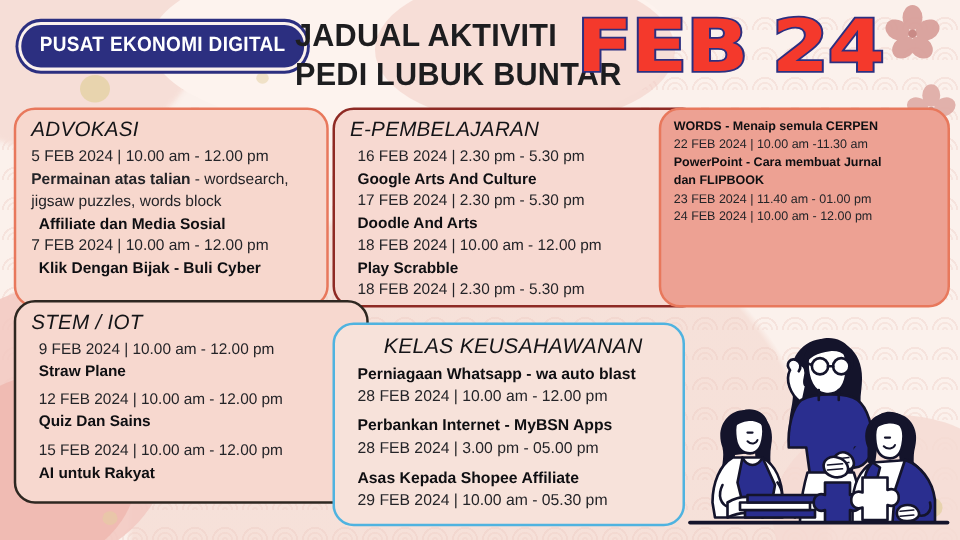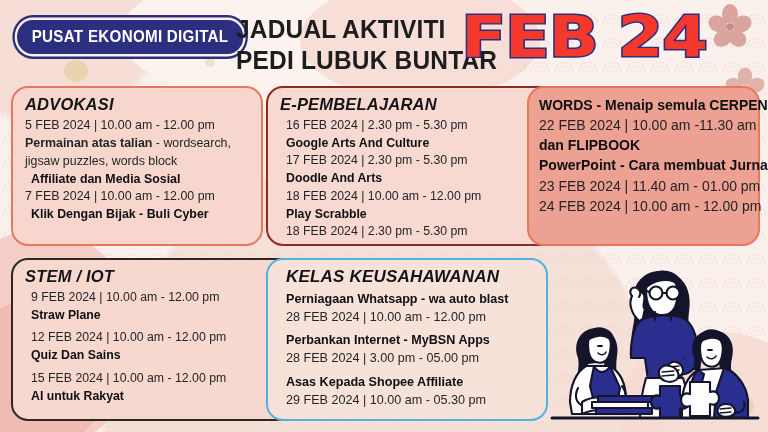--- a/index.html
+++ b/index.html
@@ -89,36 +89,36 @@
   
   .card{
     position:absolute;
     border-radius:17px;
     background:#f6d8cf;
     padding:7px 10px 6px 12px;
   }
   .card h2{
     font-size:16.5px;
     font-style:italic;
-    font-weight:bold;
+    font-weight:normal;
     color:#141417;
     letter-spacing:.2px;
     margin-bottom:3px;
   }
   .ln{ font-size:12.3px; color:#242428; line-height:1.44; white-space:nowrap; }
   .ln.b{ font-weight:bold; color:#0f0f12; }
   .ln.wrapok{ white-space:normal; }
 
   #c-advokasi   { left:11px;  top:86px;  width:252px; height:160px; border:2.5px solid #e8785c; background:#f7d7cd; }
   #c-epembel    { left:266px; top:86px;  width:297px; height:160px; border:2.5px solid #8e2a24; background:#f7d9d1; }
   #c-msoffice   { left:527px; top:86px;  width:233px; height:160px; border:2.5px solid #e8785c; background:#eda193; padding-left:10px;}
-  #c-stem       { left:11px;  top:258px; width:284px; height:163px; border:2.5px solid #2e2721; background:#f7d8cf; }
+  #c-stem       { left:11px;  top:240px; width:284px; height:163px; border:2.5px solid #2e2721; background:#f7d8cf; }
   #c-kelas      { left:266px; top:258px; width:282px; height:163px; border:2.5px solid #4fb3e0; background:#f7e2da; }
 
-  #c-msoffice .ln{ font-size:14px; }
+  #c-msoffice .ln{ font-size:10px; }
   #c-kelas .ln{ font-size:12.6px; }
   #c-kelas h2{ font-size:17px; }
   #c-advokasi .ln{ font-size:12.4px; }
   .indent{ padding-left:6px; }
   .gap{ height:5px; }
 
   
   .illus{ position:absolute; left:548px; top:262px; width:214px; height:158px; overflow:hidden; }
 </style>
 </head>
@@ -200,40 +200,40 @@
     <div class="ln indent">17 FEB 2024 | 2.30 pm - 5.30 pm</div>
     <div class="ln b indent">Doodle And Arts</div>
     <div class="ln indent">18 FEB 2024 | 10.00 am - 12.00 pm</div>
     <div class="ln b indent">Play Scrabble</div>
     <div class="ln indent">18 FEB 2024 | 2.30 pm - 5.30 pm</div>
   </div>
 
   <div class="card" id="c-msoffice">
     <div class="ln b">WORDS  - Menaip semula CERPEN</div>
     <div class="ln">22 FEB 2024 | 10.00 am -11.30 am</div>
+    <div class="ln b">PowerPoint - Cara membuat Jurnal</div>
     <div class="ln b">dan FLIPBOOK</div>
-    <div class="ln b">PowerPoint - Cara membuat Jurnal</div>
     <div class="ln">23 FEB 2024 | 11.40 am - 01.00 pm</div>
     <div class="ln">24 FEB 2024 | 10.00 am - 12.00 pm</div>
   </div>
 
   <div class="card" id="c-stem">
     <h2>STEM / IOT</h2>
     <div class="ln indent">9 FEB 2024  | 10.00 am - 12.00 pm</div>
     <div class="ln b indent">Straw Plane</div>
     <div class="gap"></div>
     <div class="ln indent">12 FEB 2024 | 10.00 am - 12.00 pm</div>
     <div class="ln b indent">Quiz Dan Sains</div>
     <div class="gap"></div>
     <div class="ln indent">15 FEB 2024 | 10.00 am - 12.00 pm</div>
     <div class="ln b indent">AI untuk Rakyat</div>
   </div>
 
   <div class="card" id="c-kelas">
-    <h2 style="padding-left:6px;">KELAS KEUSAHAWANAN</h2>
+    <h2 style="padding-left:6px;margin-left:21px;">KELAS KEUSAHAWANAN</h2>
     <div class="ln b indent">Perniagaan Whatsapp  - wa auto blast</div>
     <div class="ln indent">28 FEB 2024 | 10.00 am  - 12.00 pm</div>
     <div class="gap"></div>
     <div class="ln b indent">Perbankan Internet - MyBSN Apps</div>
     <div class="ln indent">28 FEB 2024 | 3.00 pm - 05.00 pm</div>
     <div class="gap"></div>
     <div class="ln b indent">Asas Kepada Shopee Affiliate</div>
     <div class="ln indent">29 FEB 2024 | 10.00 am - 05.30 pm</div>
   </div>
 

